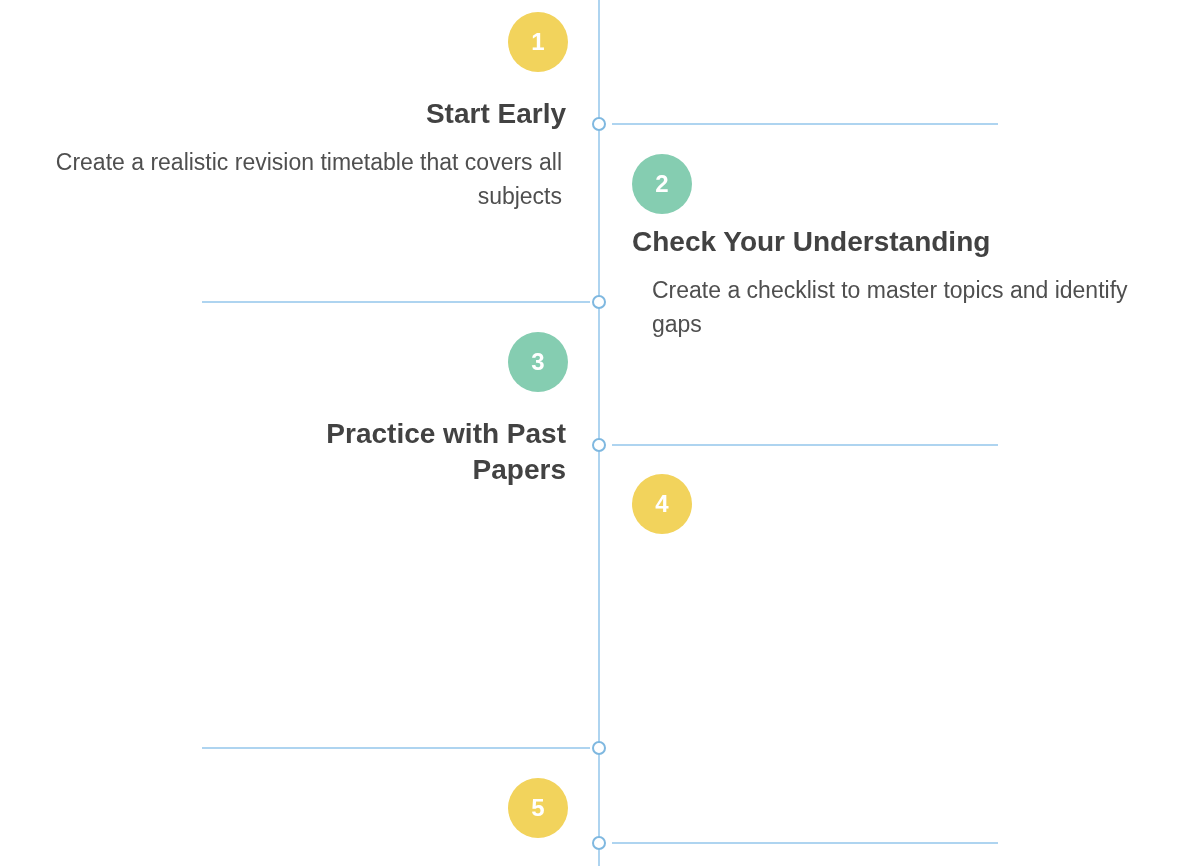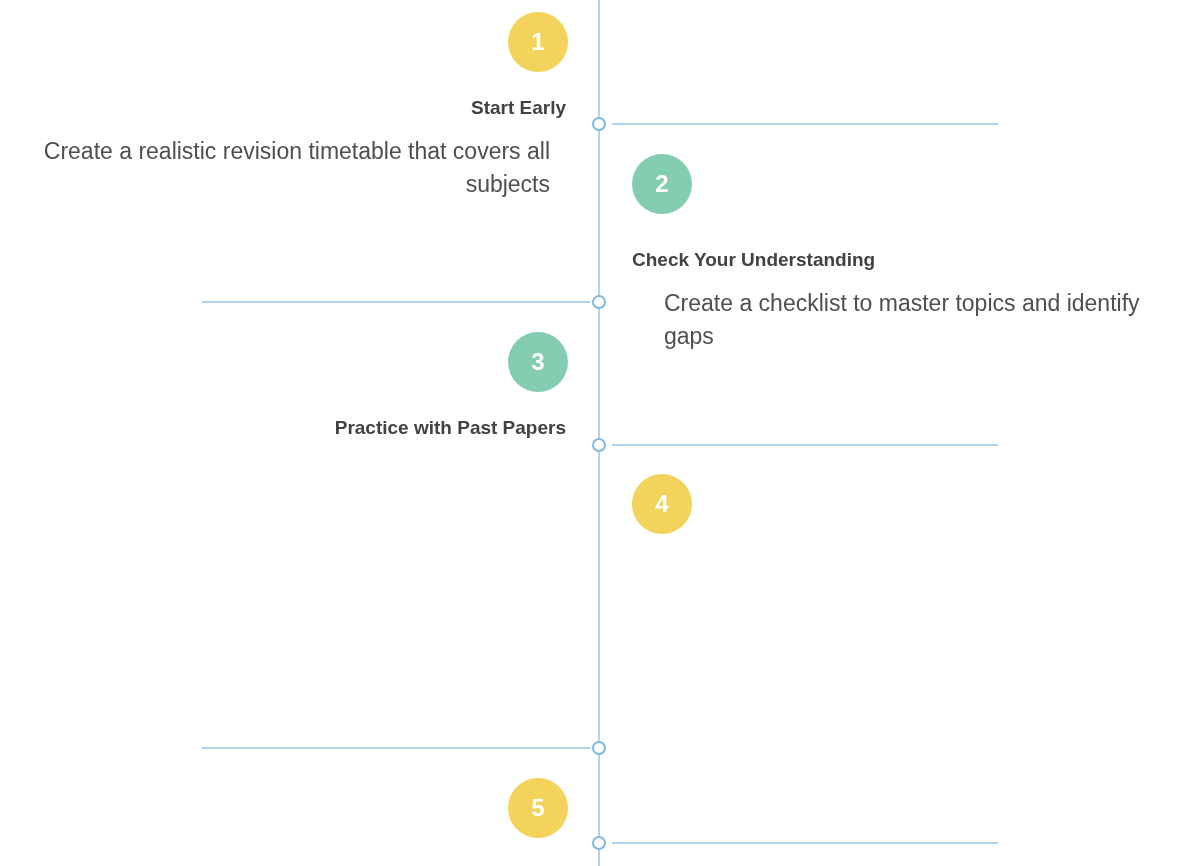--- a/index.html
+++ b/index.html
@@ -68,29 +68,29 @@
   .item {
     position: absolute;
     box-sizing: border-box;
   }
   .item.right { text-align: left; }
   .item.left  { text-align: right; }
 
   .title {
     color: #424242;
     font-weight: bold;
-    font-size: 19px;
+    font-size: 28px;
     line-height: 1.3;
     margin: 0;
   }
   .desc {
     color: #4f4f4f;
     font-size: 23px;
     line-height: 1.45;
-    margin: 16px;
+    margin: 4px;
     font-weight: 400;
     padding-left: 16px;
   }
   .title + .desc { margin-top: 14px; }
   .tight .title + .desc { margin-top: 2px; }
 </style>
 </head>
 <body>
 
 <div id="timeline">
@@ -105,21 +105,21 @@
   <div class="item left" style="left:0px; top:96px; width:566px;">
     <p class="title">Start Early</p>
     <p class="desc">Create a realistic revision timetable that covers all subjects</p>
   </div>
 
   <div class="badge green" style="left:632px; top:154px;">
     <span>2</span>
   </div>
   <div class="node" style="top:295px;"></div>
   <div class="rule" style="left:202px; top:301px; width:388px;"></div>
-  <div class="item right" style="left:632px; top:248px; width:552px;">
+  <div class="item right" style="left:632px; top:224px; width:552px;">
     <p class="title">Check Your Understanding</p>
     <p class="desc">Create a checklist to master topics and identify gaps</p>
   </div>
 
   <div class="badge green" style="left:508px; top:332px;">
     <span>3</span>
   </div>
   <div class="node" style="top:438px;"></div>
   <div class="rule" style="left:612px; top:444px; width:386px;"></div>
   <div class="item left" style="left:0px; top:416px; width:566px;">

